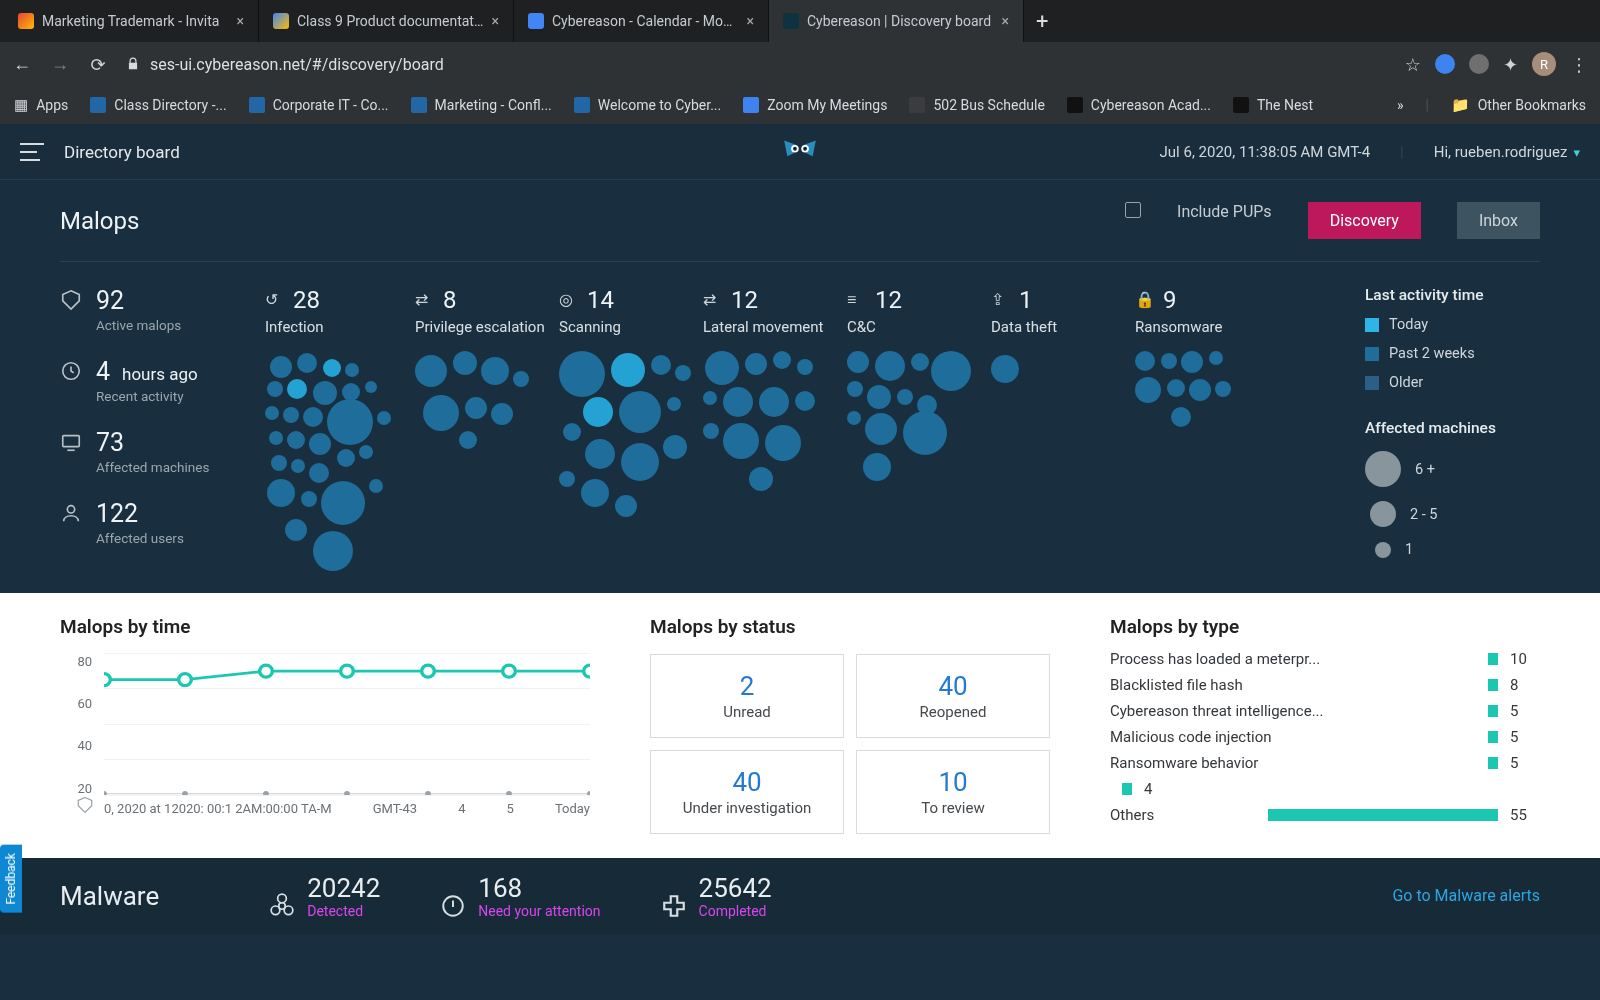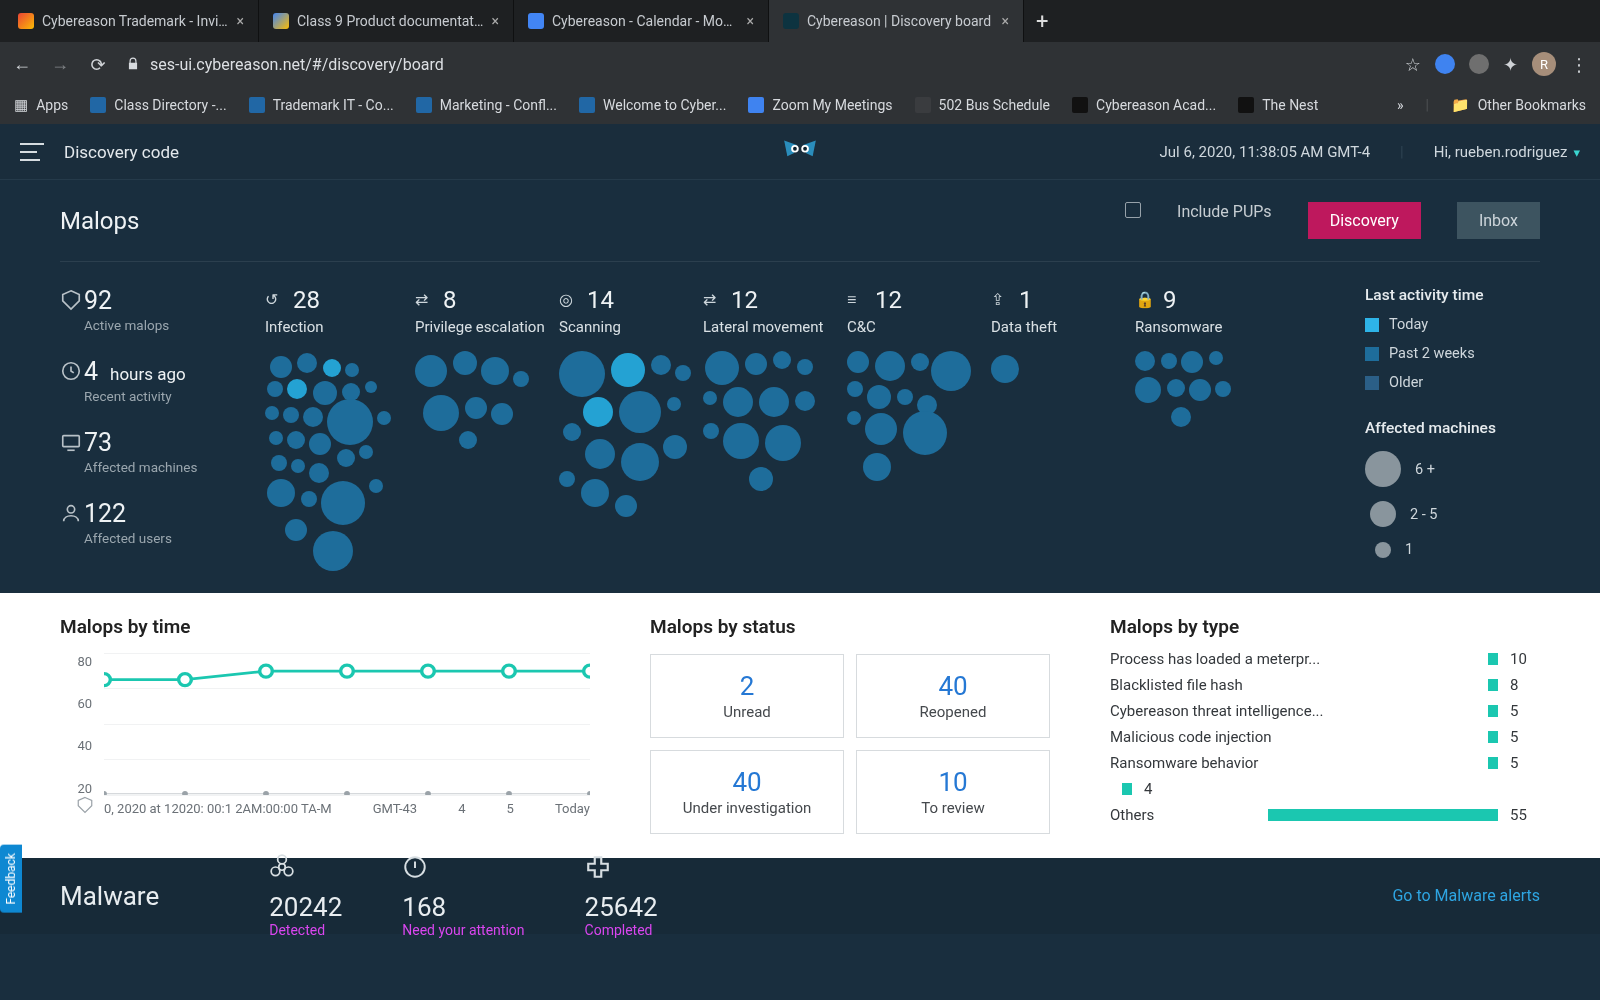--- a/index.html
+++ b/index.html
@@ -53,21 +53,21 @@
 .chk { width:16px; height:16px; border:1.5px solid #97a2aa; border-radius:2px; }
 .chk-label { color:#c6cdd2; font-size:16px; }
 .btn { padding:9px 22px; font-size:16px; border:0; color:#fff; background:#395260; }
 .btn.primary { background:#be185d; color:#fff; }
 .btn.secondary { background:#3d5460; color:#cdd5da; }
 
 .hr { height:1px; background:#2b3f4e; margin-top:22px; }
 
 .board { display:flex; gap:10px; padding-top:24px; }
 .kpi-col { width:195px; display:flex; flex-direction:column; gap:24px; }
-.kpi { display:flex; gap:2px; align-items:flex-start; }
+.kpi { display:flex; gap:14px; align-items:flex-start; }
 .kpi .kpi-ico { width:22px; height:22px; color:#b8c1c7; margin-top:3px; }
 .kpi .num { font-size:25px; color:#eef2f4; }
 .kpi .num small { font-size:17px; font-weight:400; margin-left:12px; }
 .kpi .label { font-size:13.5px; color:#9aa6ae; margin-top:2px; }
 
 .cat-col { width:140px; }
 .cat-col.wide1 { width:146px; }
 .cat-head { display:flex; align-items:center; gap:8px; }
 .cat-head .ico { width:20px; height:20px; color:#cdd6db; }
 .cat-head .n { font-size:24px; color:#eef2f4; }
@@ -106,36 +106,36 @@
 .type-list { margin-top:12px; display:flex; flex-direction:column; gap:8px; }
 .type-row { display:flex; align-items:center; font-size:15px; color:#34383c; }
 .type-row .nm { flex:1; white-space:nowrap; overflow:hidden; text-overflow:ellipsis; }
 .type-row .bar { width:10px; height:12px; background:#1bc7b0; margin:0 12px; }
 .type-row .bar.wide { width:230px; }
 .type-row .ct { width:30px; text-align:left; color:#34383c; }
 
 
 .footer { background:#172a38; height:76px; display:flex; align-items:center; padding:0 60px; gap:60px; color:#e8edf0; }
 .footer h3 { font-size:26px; font-weight:400; margin-right:50px; }
-.fstat { display:flex; gap:12px; align-items:flex-start;flex-direction:column; }
+.fstat { display:flex; gap:12px; align-items:flex-end; }
 .fstat .ico { width:26px; height:26px; }
 .fstat .n { font-size:26px; }
 .fstat .l { font-size:14px; color:#d946ef; }
 .footer .golink { margin-left:auto; color:#2ea5e2; font-size:16px; }
 
 .feedback-tab { position:fixed; left:0; top:845px; background:#0e88d2; color:#fff; font-size:12px; padding:8px 4px; writing-mode:vertical-rl; transform:rotate(180deg); border-radius:0 4px 4px 0; }
 </style>
 </head>
 <body>
 
 <div class="chrome">
   <div class="tabstrip">
     <div class="tab">
         <div class="favico fav-gmail"></div>
-        <span class="title">Cybereason Trademark - Invita</span>
+        <span class="title">Marketing Trademark - Invita</span>
         <span class="close-x">×</span>
       </div>
     <div class="tab">
         <div class="favico fav-gdrive"></div>
         <span class="title">Class 9 Product documentation</span>
         <span class="close-x">×</span>
       </div>
     <div class="tab">
         <div class="favico fav-gcal"></div>
         <span class="title">Cybereason - Calendar - Mond</span>
@@ -173,21 +173,21 @@
     <div class="bm">
         <span style="font-size:15px">▦</span>
         <span>Apps</span>
       </div>
     <div class="bm">
         <div class="bm-ico conf"></div>
         <span>Class Directory -...</span>
       </div>
     <div class="bm">
         <div class="bm-ico conf"></div>
-        <span>Trademark IT - Co...</span>
+        <span>Corporate IT - Co...</span>
       </div>
     <div class="bm">
         <div class="bm-ico conf"></div>
         <span>Marketing - Confl...</span>
       </div>
     <div class="bm">
         <div class="bm-ico conf"></div>
         <span>Welcome to Cyber...</span>
       </div>
     <div class="bm">
@@ -216,21 +216,21 @@
     </div>
   </div>
 </div>
 
 <div class="app-header">
   <div class="hamburger">
       <span></span>
       <span></span>
       <span></span>
     </div>
-  <div class="app-title">Discovery code</div>
+  <div class="app-title">Directory board</div>
   <div class="logo-center owl">
     <svg viewBox="0 0 60 40">
         <path fill="#2a8dbc" d="M5 5 L25 12 L20 25 L10 30 Z"></path>
         <path fill="#2a8dbc" d="M55 5 L35 12 L40 25 L50 30 Z"></path>
         <circle cx="22" cy="18" r="6" fill="#fff"></circle>
         <circle cx="38" cy="18" r="6" fill="#fff"></circle>
         <circle cx="22" cy="18" r="3" fill="#0d2330"></circle>
         <circle cx="38" cy="18" r="3" fill="#0d2330"></circle>
       </svg>
   </div>

